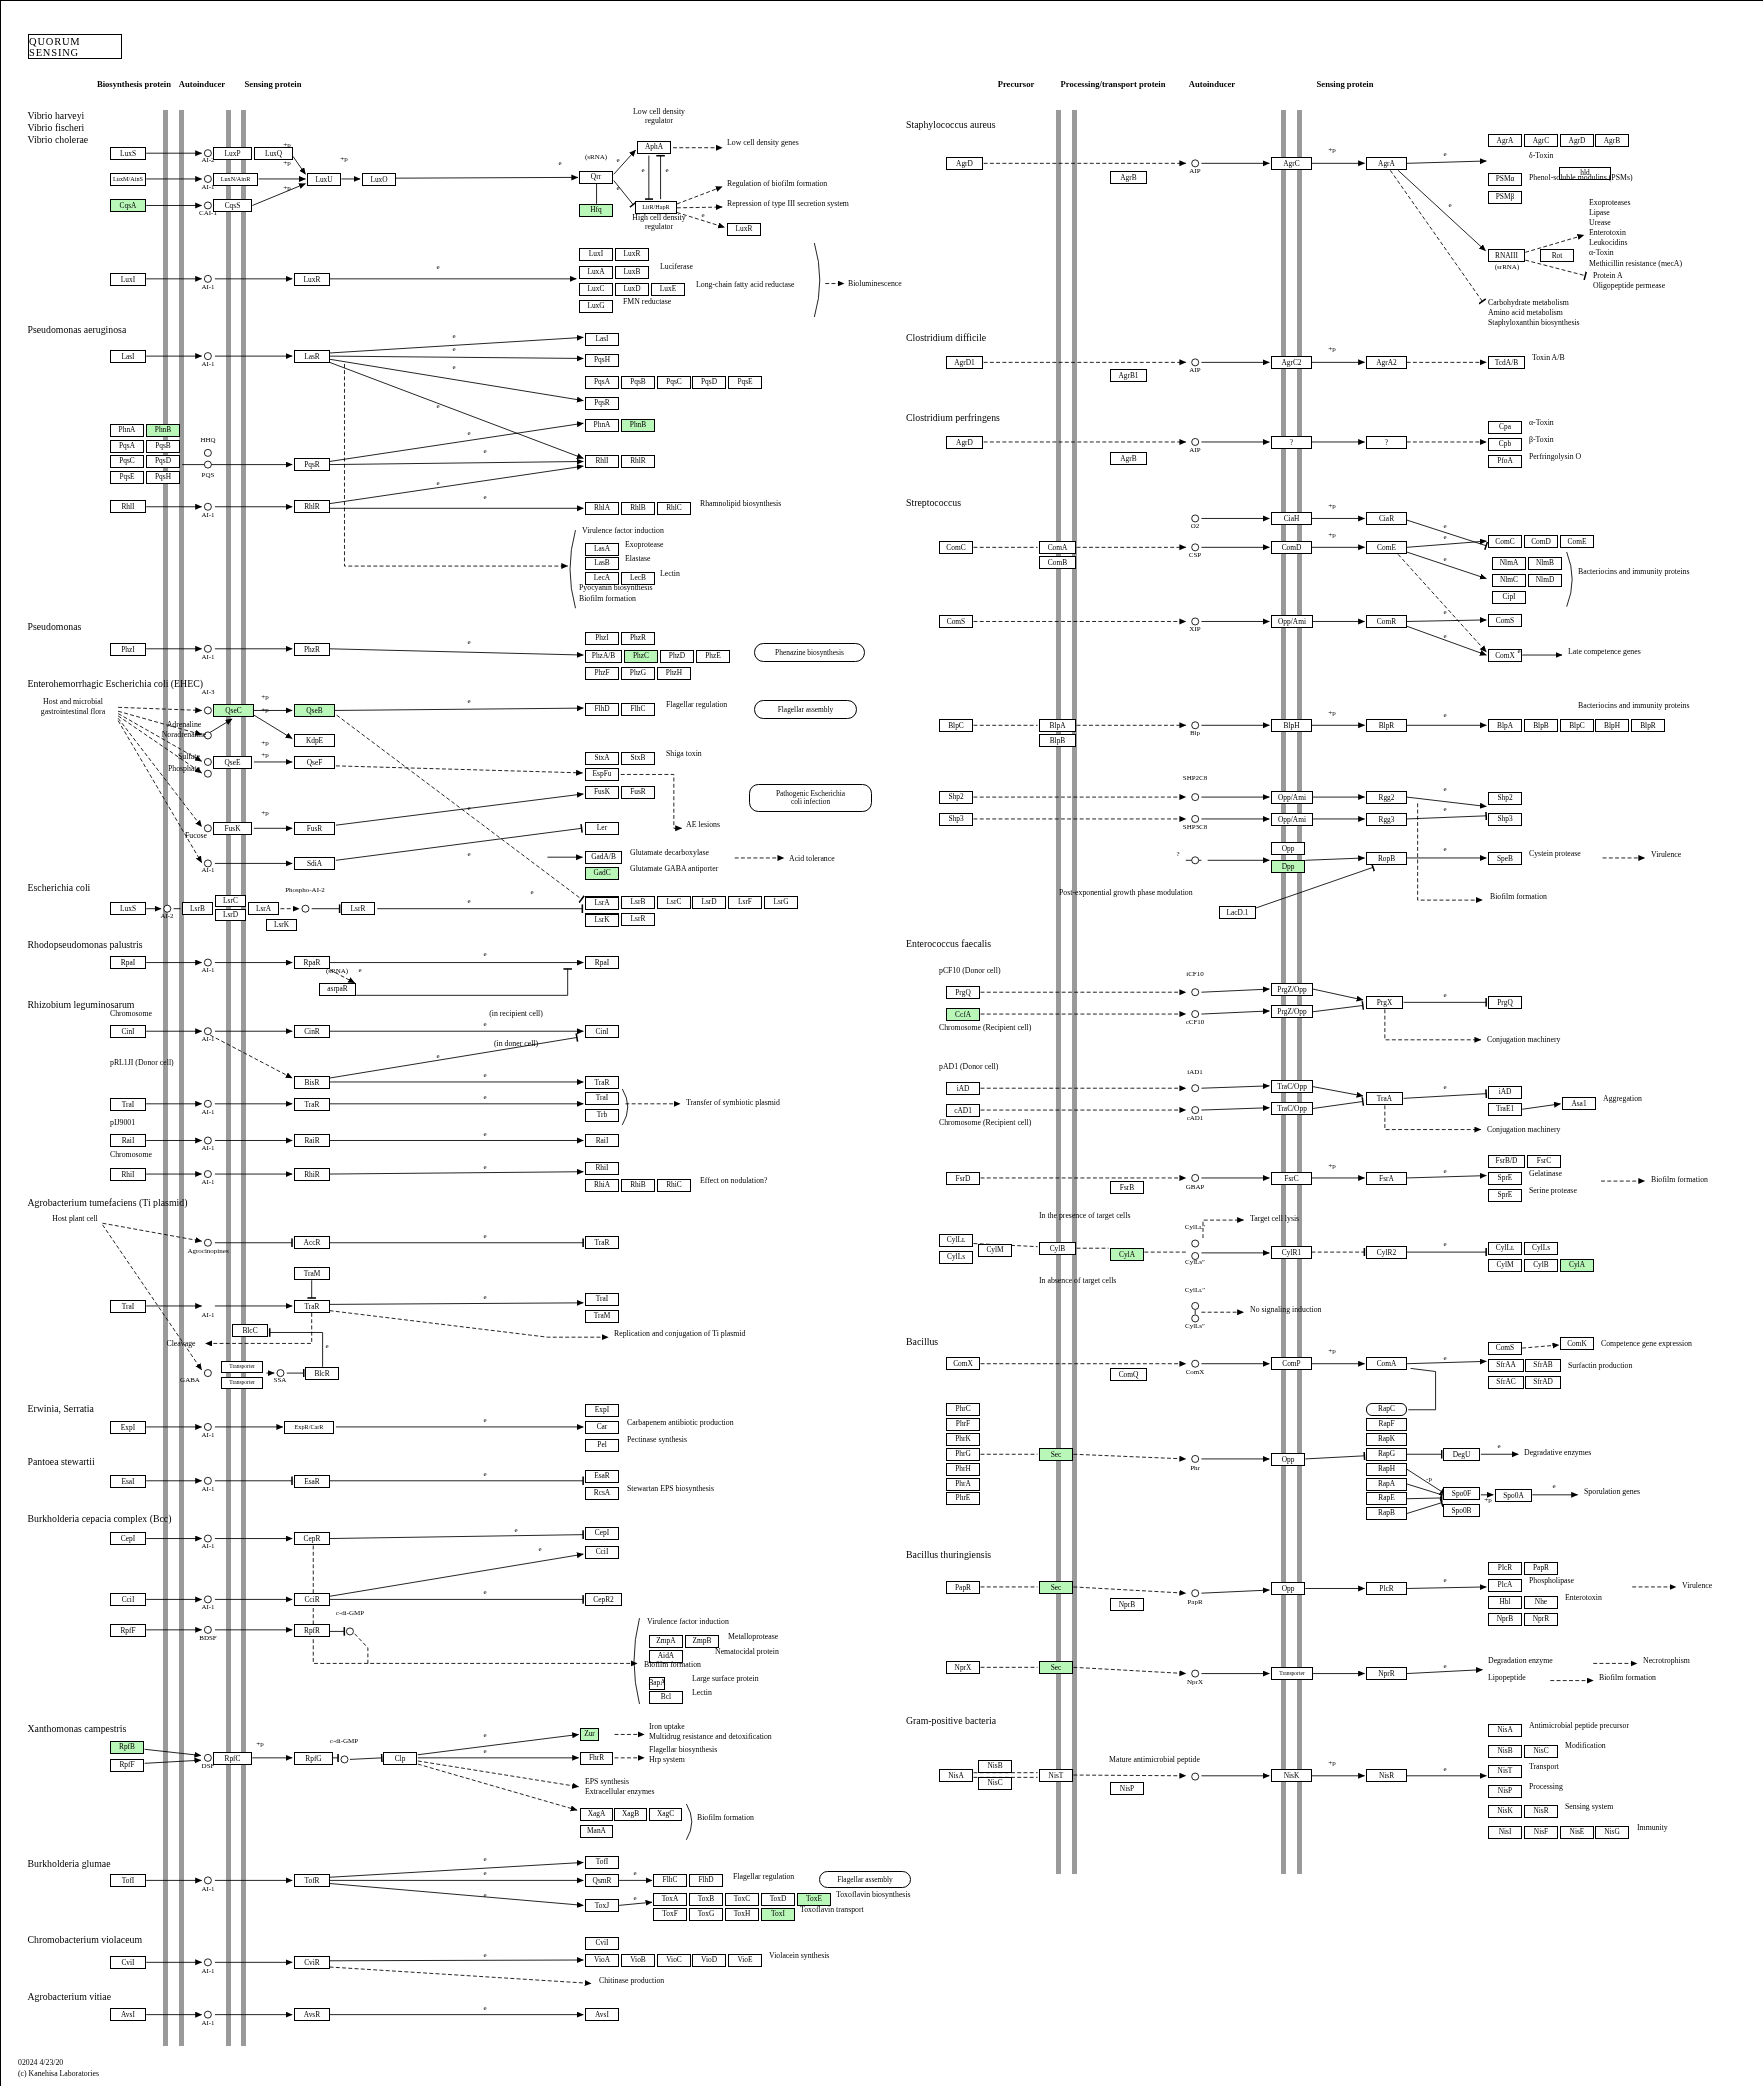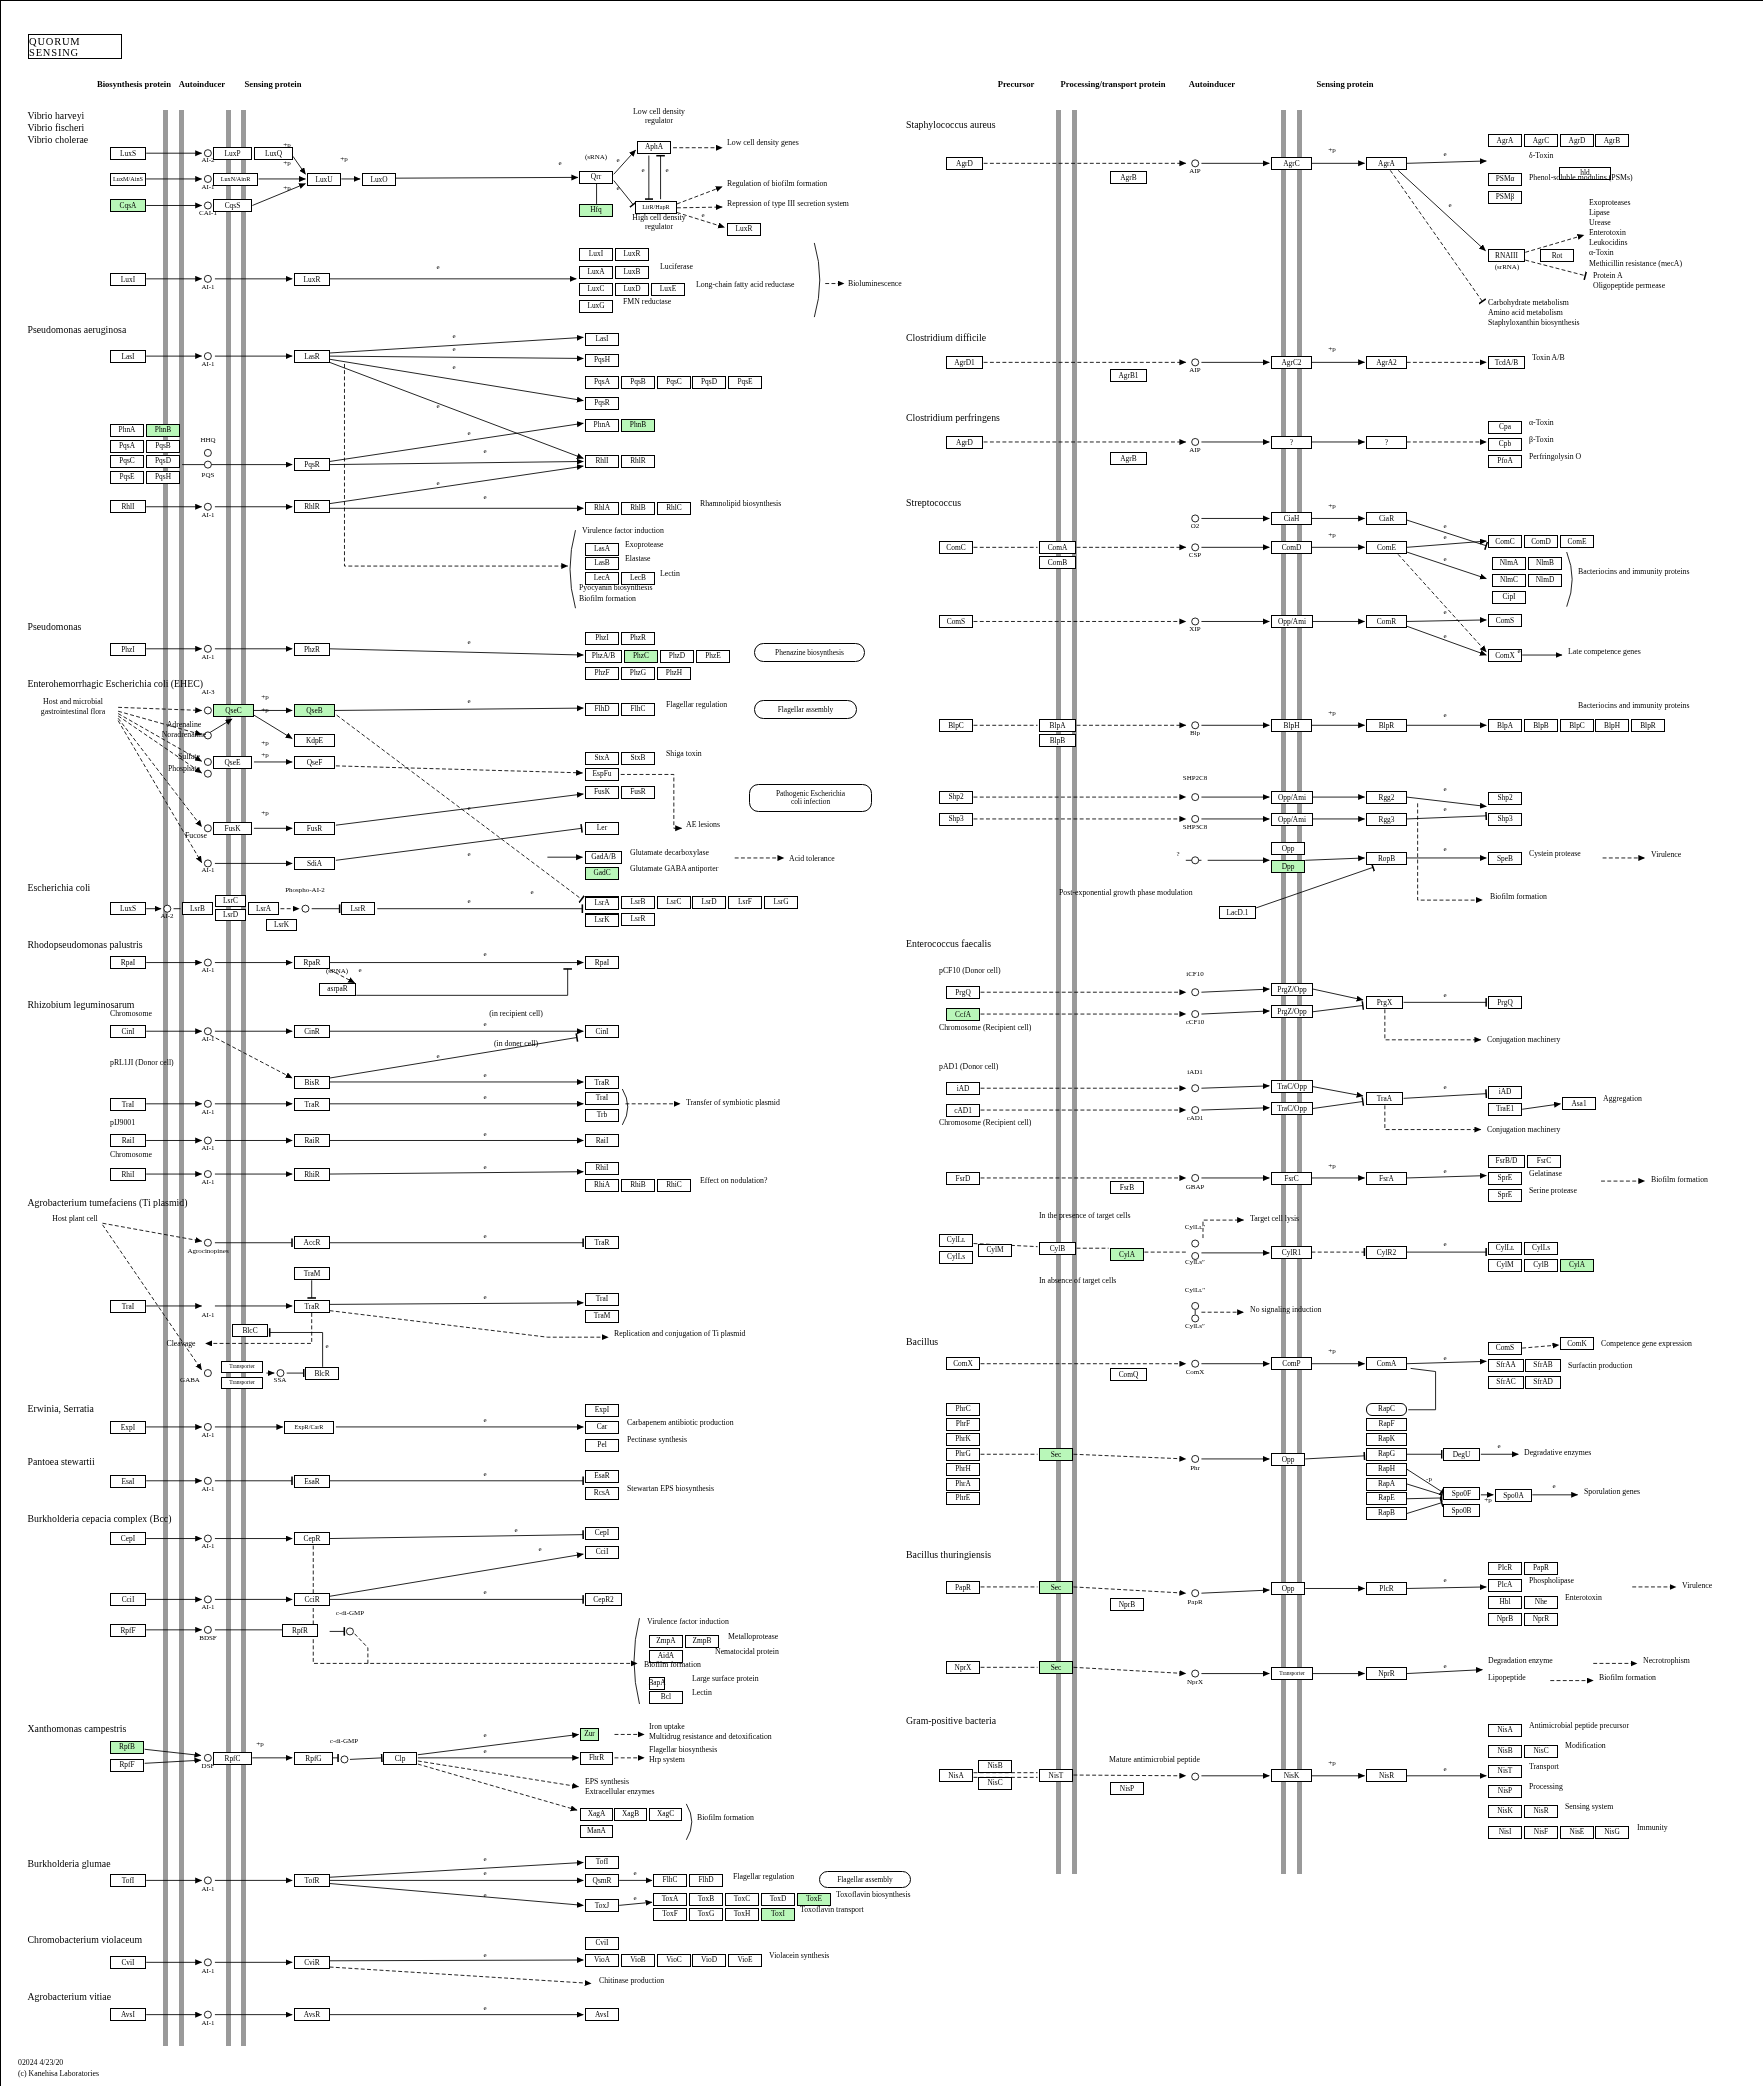--- a/index.html
+++ b/index.html
@@ -656,21 +656,21 @@
     <div class="txt x" style="left: 484px; top: 1469px;">e</div>
     <div class="txt s" style="left: 626px; top: 1483px;">Stewartan EPS biosynthesis</div>
     <div class="box" style="left: 109px; top: 1531px; width: 36px; height: 13.3px;">CepI</div>
     <div class="box" style="left: 293px; top: 1531px; width: 36px; height: 13.3px;">CepR</div>
     <div class="box" style="left: 584px; top: 1526px; width: 34px; height: 12.5px;">CepI</div>
     <div class="box" style="left: 584px; top: 1545px; width: 34px; height: 12.5px;">CciI</div>
     <div class="box" style="left: 109px; top: 1592px; width: 36px; height: 13.3px;">CciI</div>
     <div class="box" style="left: 293px; top: 1592px; width: 36px; height: 13.3px;">CciR</div>
     <div class="box" style="left: 584px; top: 1592px; width: 37px; height: 13.3px;">CepR2</div>
     <div class="box" style="left: 109px; top: 1623px; width: 36px; height: 13.3px;">RpfF</div>
-    <div class="box" style="left: 281px; top: 1623px; width: 36px; height: 13.3px;">RpfR</div>
+    <div class="box" style="left: 293px; top: 1623px; width: 36px; height: 13.3px;">RpfR</div>
     <div class="box" style="left: 648px; top: 1634px; width: 34px; height: 12.5px;">ZmpA</div>
     <div class="box" style="left: 684px; top: 1634px; width: 34px; height: 12.5px;">ZmpB</div>
     <div class="box" style="left: 648px; top: 1649px; width: 34px; height: 12.5px;">AidA</div>
     <div class="box" style="left: 648px; top: 1676px; width: 16px; height: 12.5px;">BapA</div>
     <div class="box" style="left: 648px; top: 1690px; width: 34px; height: 12.5px;">Bcl</div>
     <div class="txt o" style="left: 26.5px; top: 1512px;">Burkholderia cepacia complex (Bcc)</div>
     <div class="txt x" style="left: 207px; top: 1541px;">AI-1</div>
     <div class="txt x" style="left: 515px; top: 1525px;">e</div>
     <div class="txt x" style="left: 539px; top: 1544px;">e</div>
     <div class="txt x" style="left: 207px; top: 1602px;">AI-1</div>

